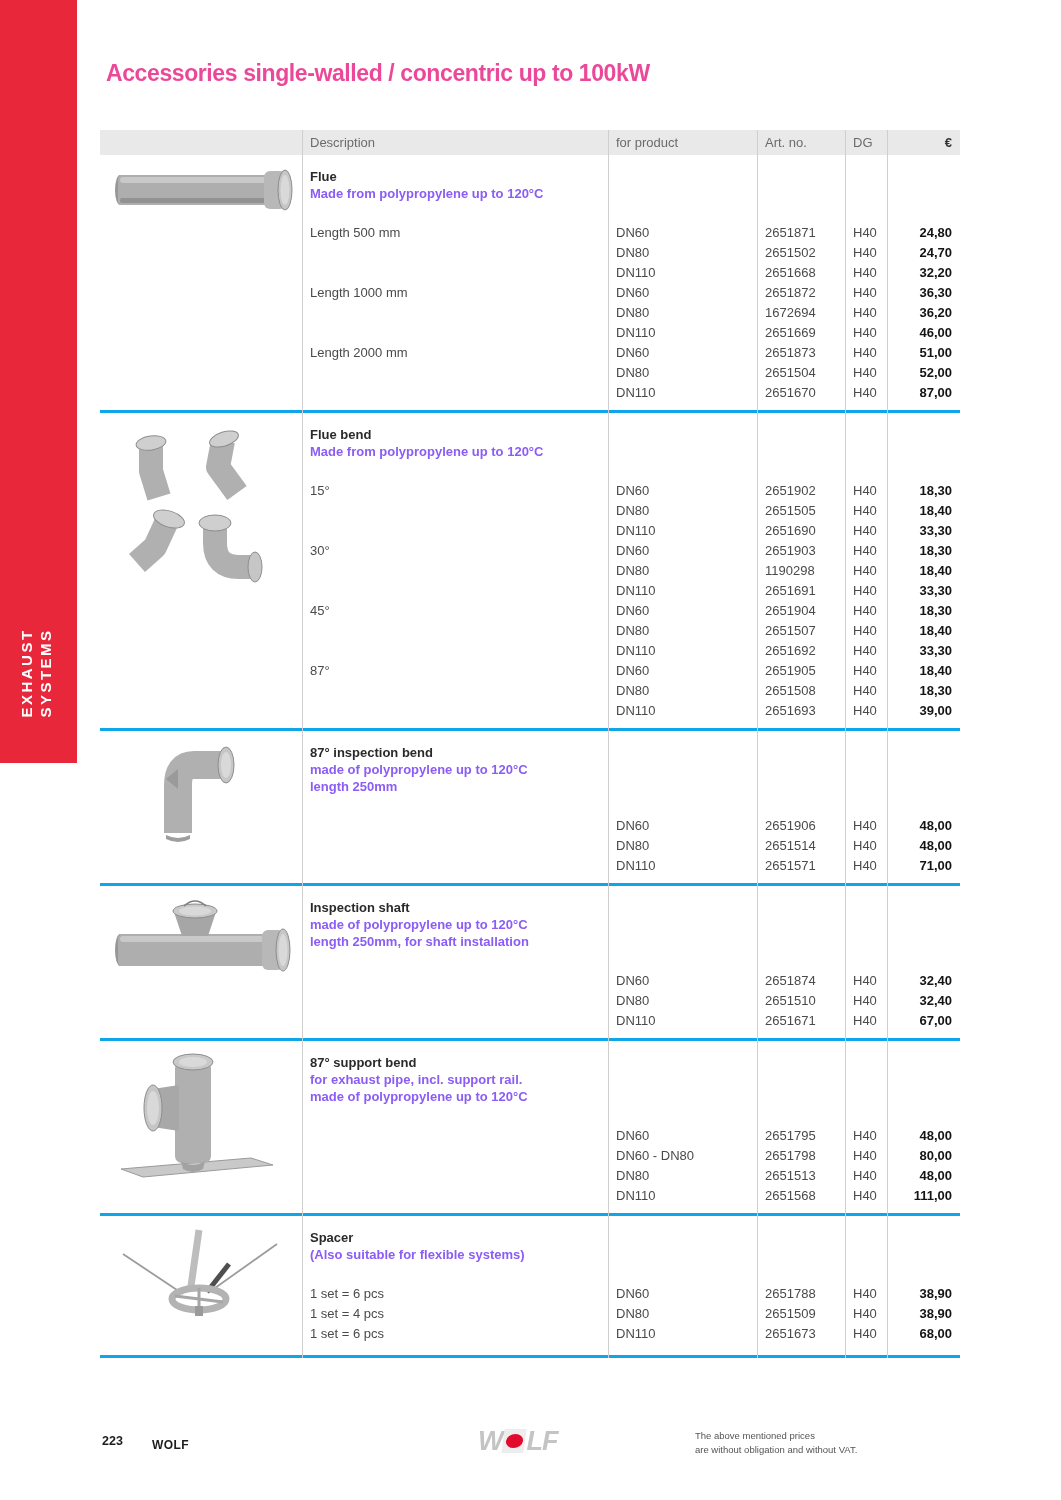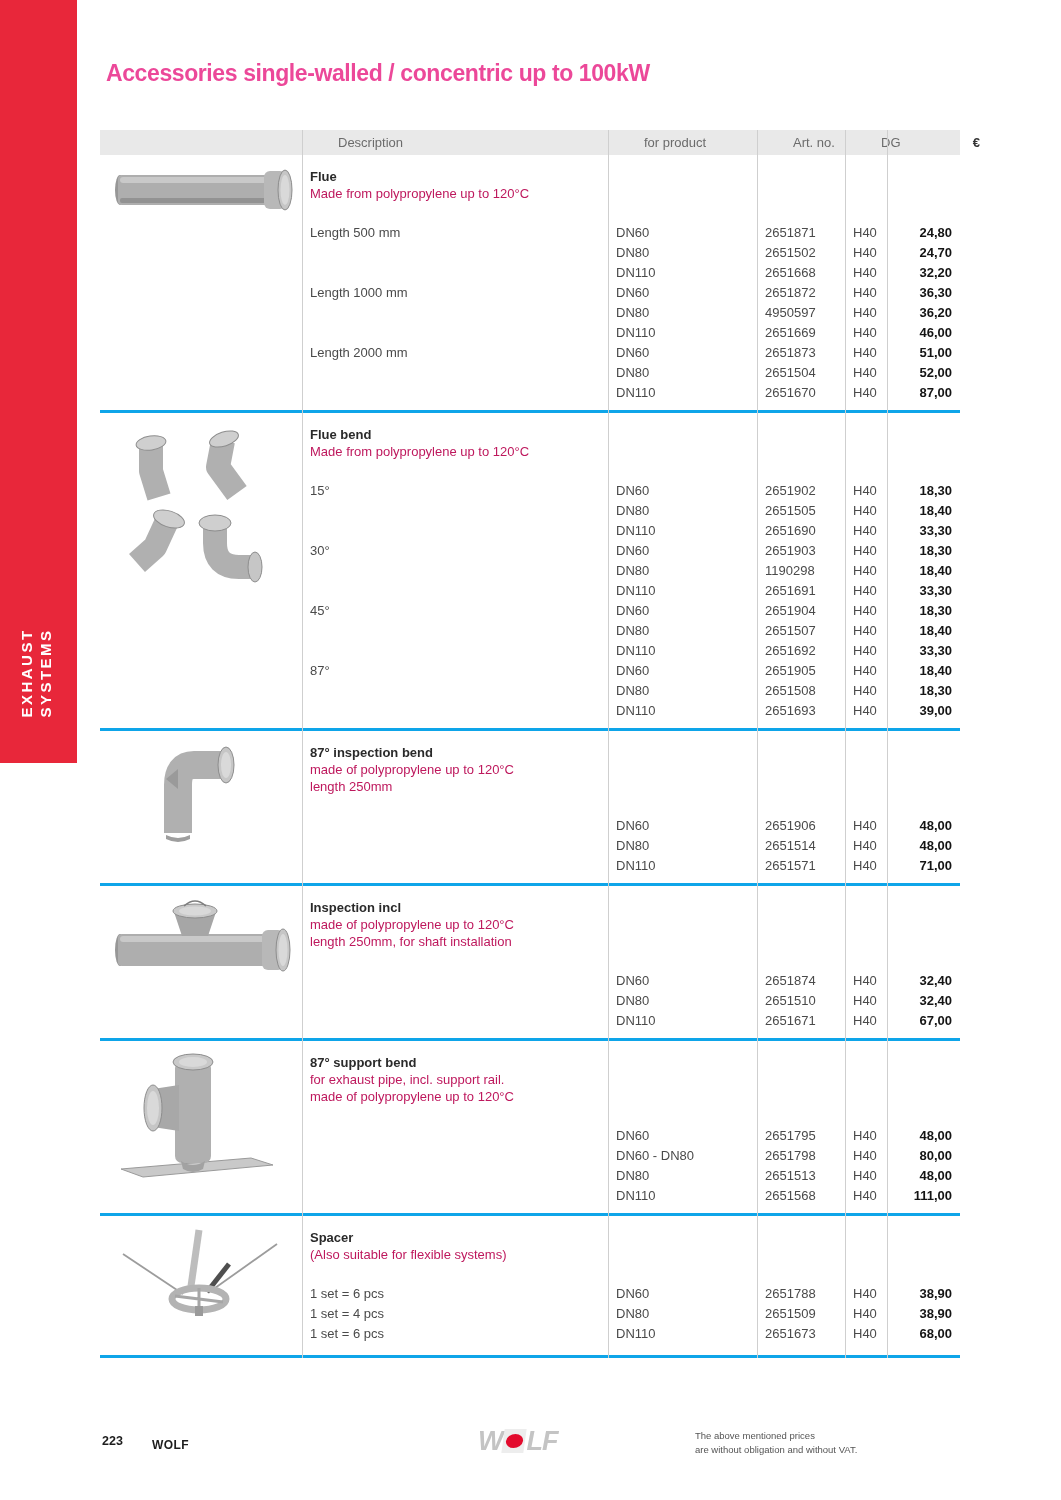--- a/index.html
+++ b/index.html
@@ -22,34 +22,34 @@
   .page-title {
     position:absolute; left:102px; top:56px; margin:4px;
     font-size:23px; font-weight:bold; letter-spacing:-0.4px; color:#ec4899;
   }
 
   
   .catalog-table { position:absolute; left:100px; top:130px; width:860px; }
   .thead {
     display:grid; grid-template-columns:202px 306px 149px 88px 42px 73px;
     background:#e9e9e9; height:25px; align-items:center;
-    font-size:13px; color:#6b6b6b;padding-left:28px;
+    font-size:13px; color:#6b6b6b;
   }
   .thead .hc { padding-left:8px; }
   .thead .hc.euro { text-align:right; padding-right:8px; color:#333; font-weight:bold; }
 
   .section {
     position:relative; display:grid; grid-template-columns:202px 658px;
     border-bottom:3px solid #0ea5e9;
   }
   .section:last-child { padding-bottom:4px; }
   .img-cell { display:flex; justify-content:center; align-items:flex-start; padding-top:8px; }
   .sec-head { padding:13px 0 20px 8px; }
   .sec-title { font-size:13px; font-weight:bold; color:#2a2a2a; line-height:17px; }
-  .sec-sub { font-size:13px; color:#be185d; line-height:17px; }
+  .sec-sub { font-size:13px; color:#8b5cf6; line-height:17px;font-weight:bold; }
 
   .drow {
     display:grid; grid-template-columns:306px 149px 88px 42px 73px;
     height:20px; align-items:center; font-size:13px; color:#4a4a4a;
   }
   .drow span { overflow:hidden; white-space:nowrap; }
   .c-desc, .c-prod, .c-art, .c-dg { padding-left:8px; }
   .c-price { text-align:right; padding-right:8px; font-weight:bold; color:#141414; }
   .rows { padding-bottom:8px; }
 
@@ -131,21 +131,21 @@
             <div class="drow">
               <span class="c-desc">Length 1000 mm</span>
               <span class="c-prod">DN60</span>
               <span class="c-art">2651872</span>
               <span class="c-dg">H40</span>
               <span class="c-price">36,30</span>
             </div>
             <div class="drow">
               <span class="c-desc"></span>
               <span class="c-prod">DN80</span>
-              <span class="c-art">4950597</span>
+              <span class="c-art">1672694</span>
               <span class="c-dg">H40</span>
               <span class="c-price">36,20</span>
             </div>
             <div class="drow">
               <span class="c-desc"></span>
               <span class="c-prod">DN110</span>
               <span class="c-art">2651669</span>
               <span class="c-dg">H40</span>
               <span class="c-price">46,00</span>
             </div>
@@ -342,21 +342,21 @@
   <ellipse cx="89" cy="17" rx="22" ry="7" fill="#c9c9c9" stroke="#8d8d8d" stroke-width="1"></ellipse>
   <ellipse cx="89" cy="17" rx="16" ry="4.5" fill="#d9d9d9"></ellipse>
   <path d="M78 12 Q89 2 100 12" fill="none" stroke="#7d7d7d" stroke-width="1.5"></path>
   <rect x="156" y="36" width="22" height="40" rx="6" fill="#b8b8b8"></rect>
   <ellipse cx="177" cy="56" rx="7" ry="21" fill="#c6c6c6" stroke="#8d8d8d" stroke-width="1"></ellipse>
   <ellipse cx="177" cy="56" rx="4.5" ry="16" fill="#d9d9d9"></ellipse>
 </svg>
         </div>
     <div class="content">
       <div class="sec-head">
-        <div class="sec-title">Inspection incl</div>
+        <div class="sec-title">Inspection shaft</div>
         <div class="sec-subs">
               <div class="sec-sub">made of polypropylene up to 120°C</div>
               <div class="sec-sub">length 250mm, for shaft installation</div>
             </div>
       </div>
       <div class="rows">
             <div class="drow">
               <span class="c-desc"></span>
               <span class="c-prod">DN60</span>
               <span class="c-art">2651874</span>

